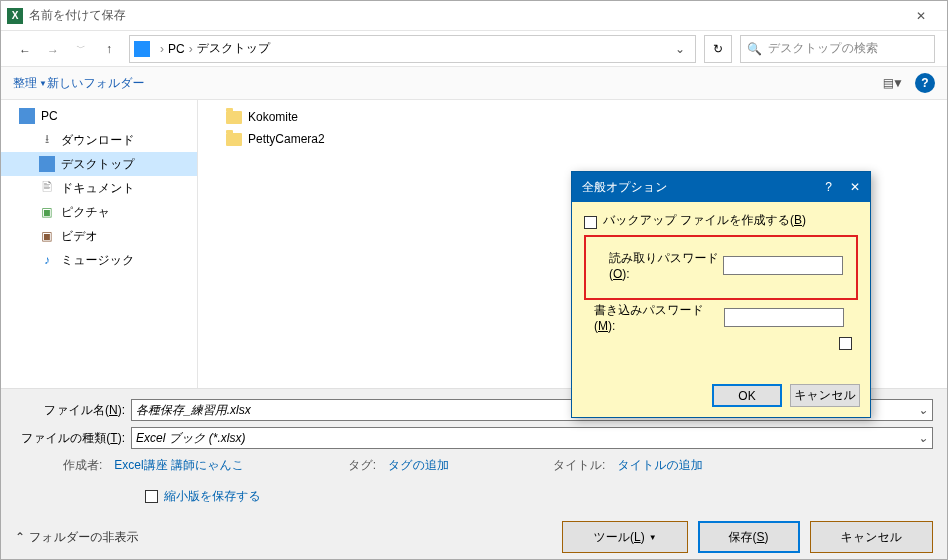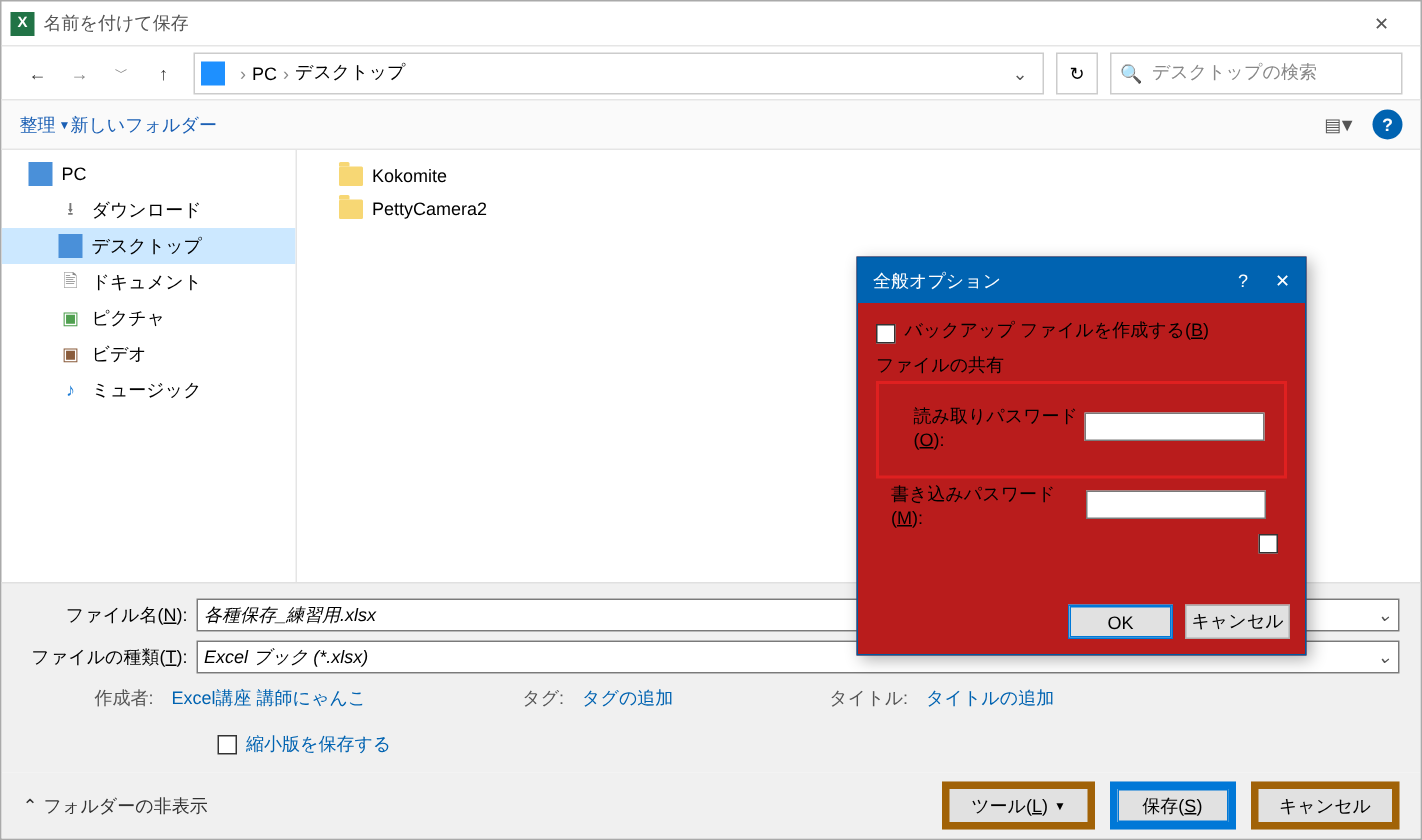--- a/index.html
+++ b/index.html
@@ -61,26 +61,26 @@
   .meta-row { display: flex; padding: 2px 0 10px 48px; gap: 12px; align-items: center; }
   .meta-label { color: #555; }
   .meta-link { color: #0063b1; }
   .thumb-row { display: flex; align-items: center; padding: 4px 0 6px 130px; gap: 6px; color: #0063b1; }
   .chk { width: 13px; height: 13px; border: 1px solid #333; background: #fff; display: inline-block; }
 
   
   .bottombar { height: 44px; background: #f0f0f0; display: flex; align-items: center; padding: 0 14px; gap: 10px; }
   .bottombar .left { color: #333; display: flex; align-items: center; gap: 4px;}
   .bottombar .right { margin-left: auto; display: flex; gap: 10px; }
-  .btn { height: 32px; border: 5px solid #a16207; background: #e1e1e1; padding: 0 14px; min-width: 84px; display: flex; align-items: center; justify-content: center; }
+  .btn { height: 32px; border: 1px solid #a16207; background: #e1e1e1; padding: 0 30px; min-width: 84px; display: flex; align-items: center; justify-content: center; }
   .btn.default { border-color: #0078d7; box-shadow: inset 0 0 0 1px #0078d7; }
   .btn .dd-sm { font-size: 8px; margin-left: 4px; }
 
   
-  .modal { position: absolute; left: 570px; top: 170px; width: 300px; background: #b91c1c; border: 1px solid #005a9e; box-shadow: 3px 3px 10px rgba(0,0,0,0.3); }
+  .modal { position: absolute; left: 570px; top: 170px; width: 300px; background: #fef9c3; border: 1px solid #005a9e; box-shadow: 3px 3px 10px rgba(0,0,0,0.3); }
   .modal-title { height: 30px; background: #0063b1; color: #fff; display: flex; align-items: center; padding: 0 10px; }
   .modal-title .mt-right { margin-left: auto; display: flex; gap: 18px; }
   .modal-title .mt-btn { cursor: pointer; }
   .modal-body { padding: 10px 12px; }
   .mb-row { display: flex; align-items: flex-end; margin-bottom: 6px; }
   .mb-group-label { margin-bottom: 2px; }
   .mb-field-row { display: flex; align-items: center; margin-bottom: 4px; padding-left: 10px;}
   .mb-input { width: 120px; height: 19px; border: 1px solid #7a7a7a; background: #fff; padding: 0 2px; font-size: 12px; }
   .highlight-box { border: 2px solid #e02020; padding: 13px; margin-bottom: 2px;}
   .mb-label-col { width: 130px; }
@@ -232,21 +232,20 @@
     <div class="mt-right">
       <span class="mt-btn">?</span>
       <span class="mt-btn">✕</span>
     </div>
   </div>
   <div class="modal-body">
     <div class="mb-row">
       <span class="chk" style="margin-right:6px;"></span>
       <span><span>バックアップ ファイルを作成する(</span><u>B</u><span>)</span></span>
     </div>
-    <div class="mb-group-label">ファイルの共有</div>
     <div class="highlight-box">
       <div class="mb-field-row">
         <span class="mb-label-col"><span>読み取りパスワード(</span><u>O</u><span>):</span></span>
         <input class="mb-input" type="password" style="position: relative;" value="">
       </div>
     </div>
     <div class="mb-field-row">
       <span class="mb-label-col"><span>書き込みパスワード(</span><u>M</u><span>):</span></span>
       <input class="mb-input" type="password" value="" style="">
     </div>

